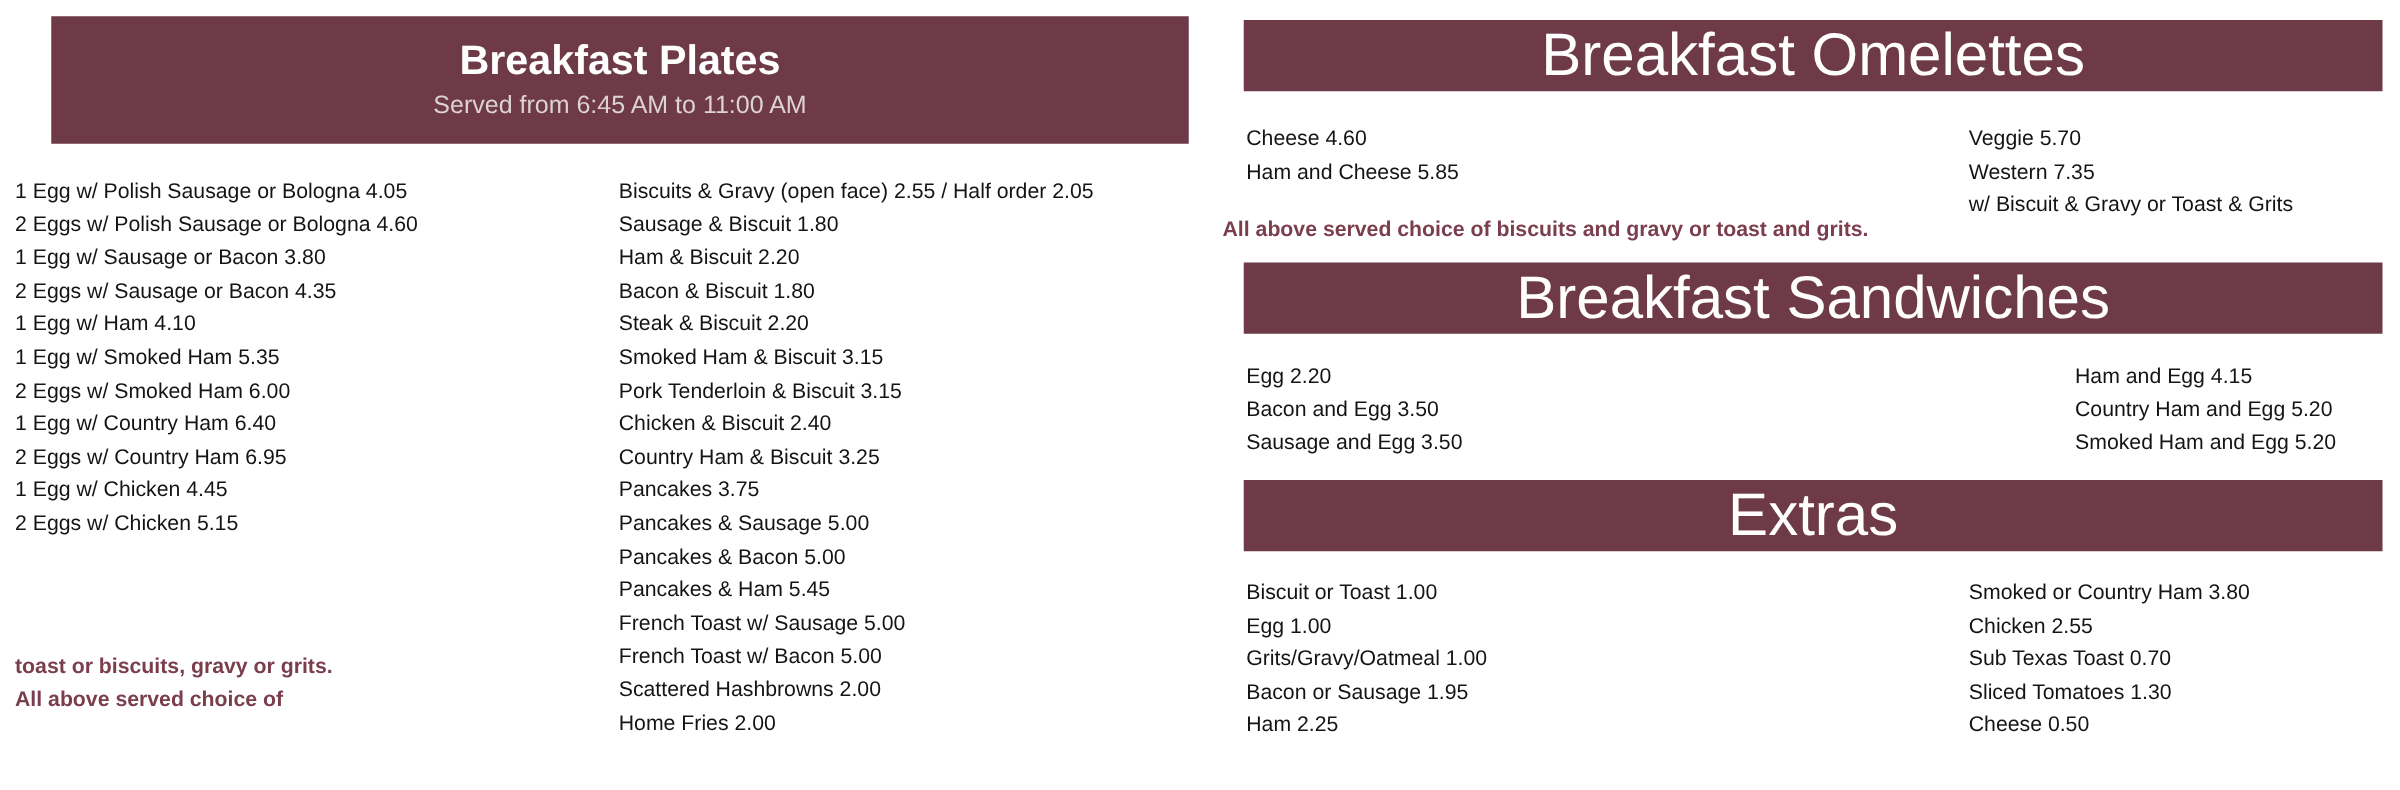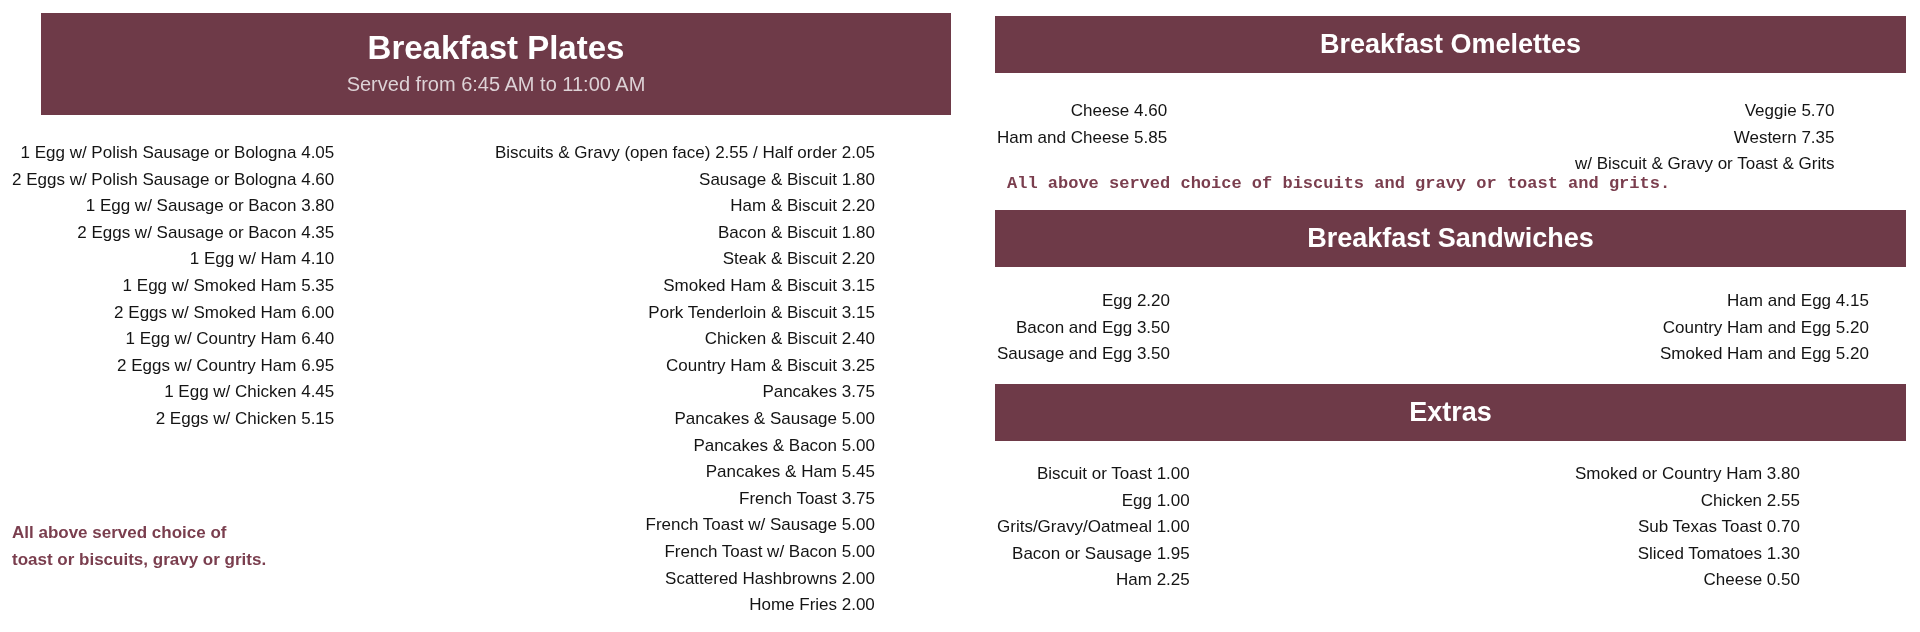--- a/index.html
+++ b/index.html
@@ -14,50 +14,49 @@
   .band {
     position:absolute;
     background:var(--maroon);
     color:#ffffff;
     text-align:center;
     box-sizing:border-box;
   }
   .plates-band { left:12px; top:13px; width:910px; height:102px;margin-left:29px; }
   .band-title  { font-size:33px; font-weight:bold; padding-top:16px; }
   .band-subtitle { font-size:20px; color:var(--subtitle); padding-top:6px; }
-  .right-band { left:995px; width:911px; height:57px; line-height:57px; font-size:27px; font-weight:bold; }
+  .right-band { left:995px; width:911px; height:57px; line-height:57px; font-size:48px; font-weight:normal; }
   .omelettes-band  { top:16px;  }
   .sandwiches-band { top:210px; }
   .extras-band     { top:384px; }
   .col {
     position:absolute;
     font-size:17px;
     line-height:26.6px;
     color:var(--text);
     white-space:nowrap;
-    text-align:right;
   }
   .plates-col1 { left:12px;  top:140px; }
   .plates-col2 { left:495px; top:140px; }
   .om-col1 { left:997px;  top:98px; }
   .om-col2 { left:1575px; top:98px; }
   .sw-col1 { left:997px;  top:288px; }
   .sw-col2 { left:1660px; top:288px; }
   .ex-col1 { left:997px;  top:461px; }
   .ex-col2 { left:1575px; top:461px; }
   .note {
     position:absolute;
     font-size:17px;
     font-weight:bold;
     color:var(--note);
     line-height:27px;
     white-space:nowrap;
   }
   .plates-note { left:12px; top:519px; }
-  .om-note { left:1007px; top:170px;font-family:Liberation Mono, monospace; }
+  .om-note { left:978px; top:170px; }
 </style>
 </head>
 <body style="--maroon: #6E3A48; --note: #7A3E4E; --subtitle: #DDD2D6; --text: #141414;">
 
 <section>
   <header class="band plates-band">
     <div class="band-title">Breakfast Plates</div>
     <div class="band-subtitle">Served from 6:45 AM to 11:00 AM</div>
   </header>
 
@@ -84,30 +83,29 @@
       <div class="item">Bacon &amp; Biscuit 1.80</div>
       <div class="item">Steak &amp; Biscuit 2.20</div>
       <div class="item">Smoked Ham &amp; Biscuit 3.15</div>
       <div class="item">Pork Tenderloin &amp; Biscuit 3.15</div>
       <div class="item">Chicken &amp; Biscuit 2.40</div>
       <div class="item">Country Ham &amp; Biscuit 3.25</div>
       <div class="item">Pancakes 3.75</div>
       <div class="item">Pancakes &amp; Sausage 5.00</div>
       <div class="item">Pancakes &amp; Bacon 5.00</div>
       <div class="item">Pancakes &amp; Ham 5.45</div>
-      <div class="item">French Toast 3.75</div>
       <div class="item">French Toast w/ Sausage 5.00</div>
       <div class="item">French Toast w/ Bacon 5.00</div>
       <div class="item">Scattered Hashbrowns 2.00</div>
       <div class="item">Home Fries 2.00</div>
     </div>
 
   <div class="note plates-note">
+    <div>toast or biscuits, gravy or grits.</div>
     <div>All above served choice of</div>
-    <div>toast or biscuits, gravy or grits.</div>
   </div>
 </section>
 
 <section>
   <header class="band right-band omelettes-band">
     <span>Breakfast Omelettes</span>
   </header>
 
   <div class="col om-col1">
 

